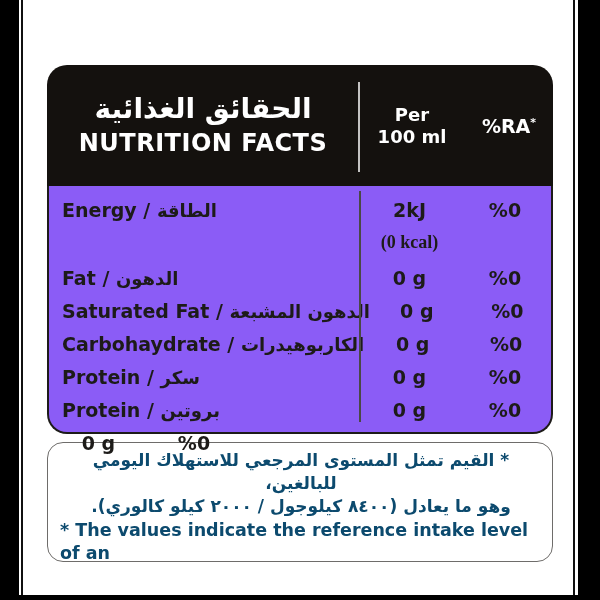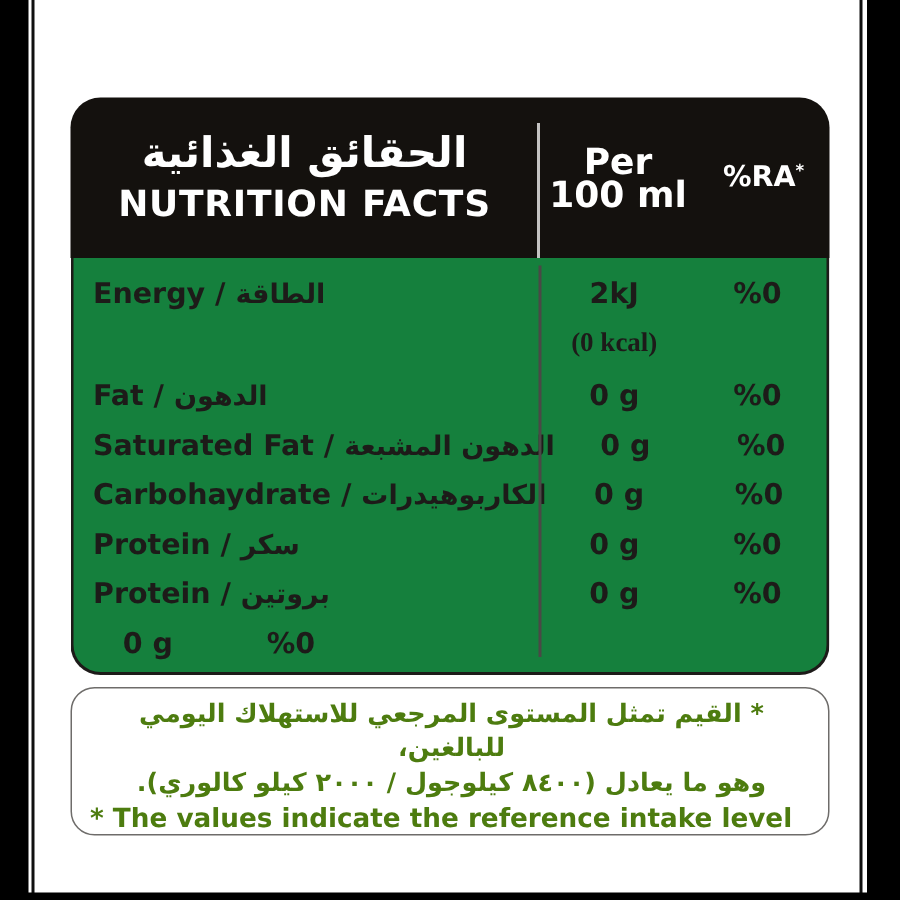--- a/index.html
+++ b/index.html
@@ -16,21 +16,21 @@
   .edge-line-left  { position:absolute; left:21px; top:0; width:2px;  height:600px; background:#101010; }
   .edge-line-right { position:absolute; left:573px;top:0; width:2px;  height:600px; background:#101010; }
   .edge-bar-right  { position:absolute; left:578px;top:0; width:22px; height:600px; background:#000; }
   .edge-bar-bottom { position:absolute; left:0; top:595px; width:600px; height:5px; background:#000; }
 
   .label-root { position:absolute; left:47px; top:65px; width:506px; }
 
   
   .label-header {
     position: relative;
-    height: 107px;
+    height: 121px;
     background: #14110e;
     border-radius: 20px 20px 0 0;
     display: flex;
     color: #ffffff;
   }
   .header-titles {
     width: 312px;
     display: flex; flex-direction: column;
     align-items: center; justify-content: center;
     gap: 5px;
@@ -41,33 +41,33 @@
     position: absolute; left: 311px; top: 17px;
     width: 2px; height: 90px;
     background: rgba(255,255,255,0.75);
   }
   .header-right {
     width: 194px;
     display: flex; align-items: center;
   }
   .per-head {
     width: 106px; text-align: center;
-    font-size: 24px; font-weight: bold; line-height: 22px;
+    font-size: 18px; font-weight: bold; line-height: 22px;
   }
   .ra-head {
     width: 88px; text-align: center;
     font-size: 19px; font-weight: bold;
   }
   .ra-head sup { font-size: 11px; }
 
   
   .nutrition-table {
     position: relative;
-    height: 278px;
-    background: #15803d;
+    height: 248px;
+    background: #8b5cf6;
     border: 2px solid #1d1b19;
     border-top: none;
     border-radius: 0 0 20px 20px;
     padding-top: 12px;
     color: #1d1b19;
   }
   .table-divider {
     position: absolute; left: 310px; top: 5px; bottom: 10px;
     width: 1.5px; background: #4a4846;
   }
@@ -79,25 +79,25 @@
     white-space: nowrap; line-height: 24px;
   }
   .cell-label .ar { font-size: 18px; direction: rtl; unicode-bidi: embed; }
   .cell-value { width: 99px; text-align: center; font-size: 19px; font-weight: bold; line-height: 24px; }
   .cell-value .v2 { font-size: 18px; margin-top: 8px; font-family: Liberation Serif, serif; }
   .cell-ra { width: 92px; text-align: center; font-size: 19px; font-weight: bold; line-height: 24px; }
 
   
   .footnote-box {
     margin-top: 8px;
-    height: 99px;
+    height: 120px;
     border: 1.5px solid #6e6c6a;
     border-radius: 16px;
     padding: 6px 10px 0 12px;
-    color: #4d7c0f;
+    color: #0c4a6e;
     overflow: hidden;
   }
   .fn-ar {
     direction: rtl; text-align: center;
     font-size: 17px; font-weight: bold; line-height: 23px;
   }
   .fn-en {
     text-align: left;
     font-size: 17.5px; font-weight: bold; line-height: 23px;
     margin-top: 1px;

